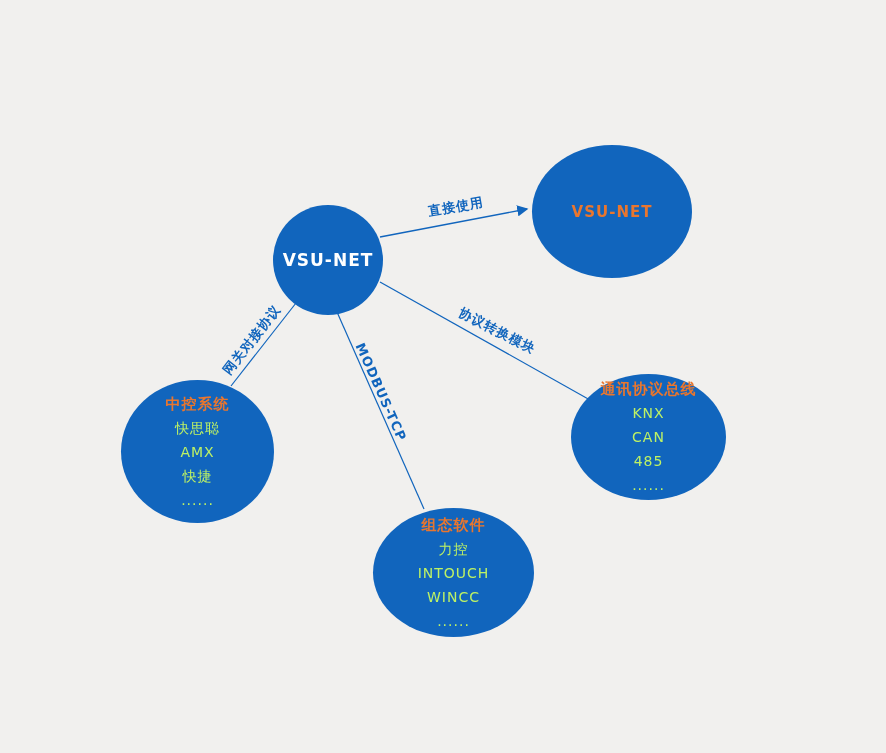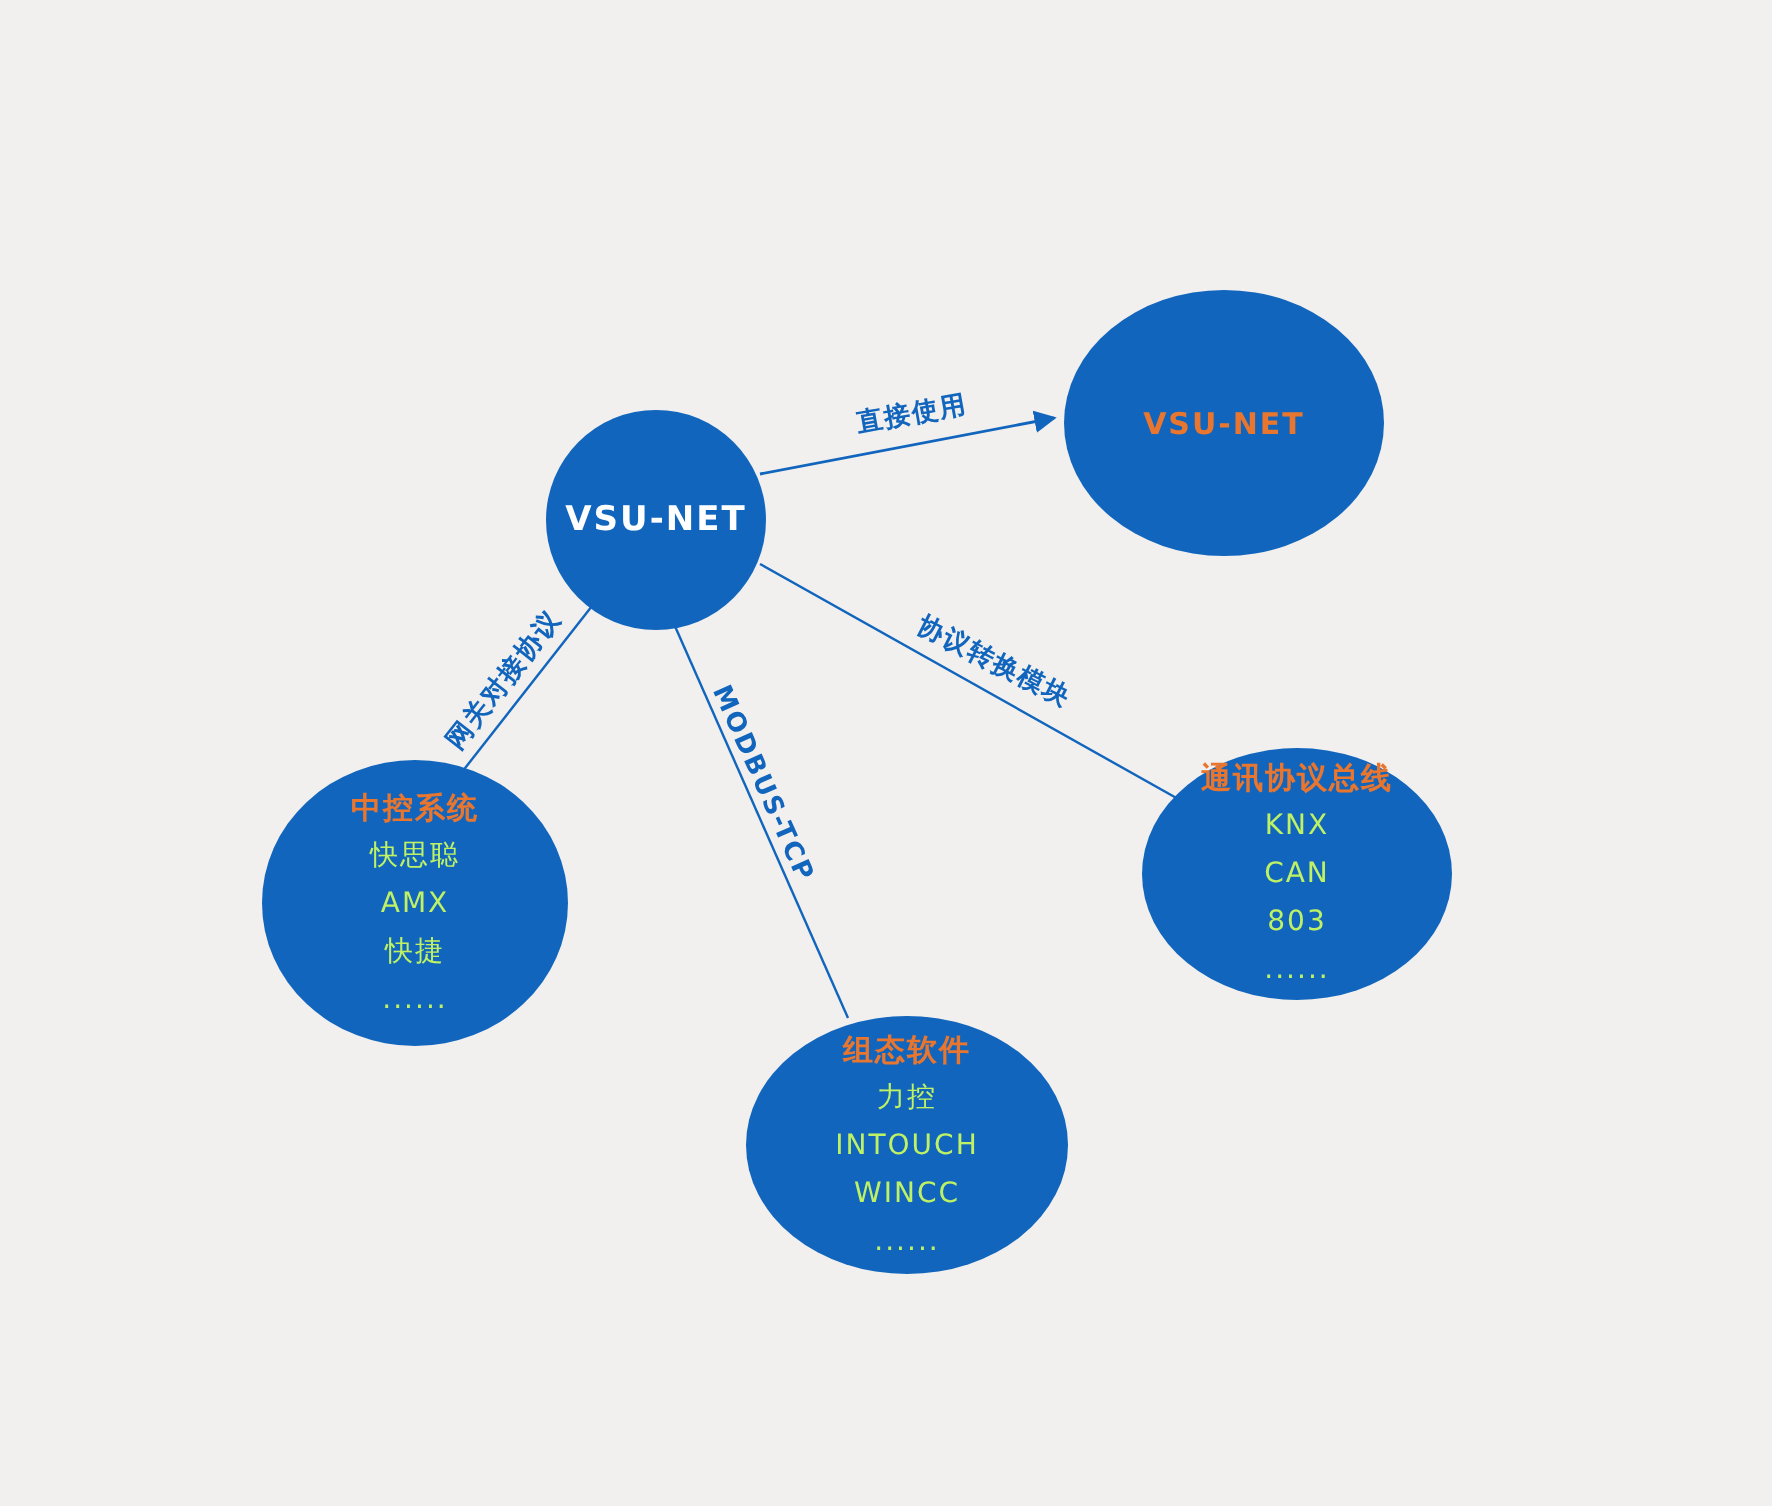--- a/index.html
+++ b/index.html
@@ -63,21 +63,21 @@
     left: 532px;
     top: 145px;
     width: 160px;
     height: 133px;
   }
   .node.node-top-right .title {
     font-size: 15px;
     letter-spacing: 1px;
   }
   .node.node-left {
-    left: 131px;
+    left: 121px;
     top: 380px;
     width: 153px;
     height: 143px;
   }
   .node.node-bottom {
     left: 373px;
     top: 508px;
     width: 161px;
     height: 129px;
   }
@@ -139,21 +139,21 @@
     <span class="item">力控</span>
     <span class="item">INTOUCH</span>
     <span class="item">WINCC</span>
     <span class="item">......</span>
   </div>
 
   <div class="node node-right">
     <span class="title">通讯协议总线</span>
     <span class="item">KNX</span>
     <span class="item">CAN</span>
-    <span class="item">803</span>
+    <span class="item">485</span>
     <span class="item">......</span>
   </div>
 
   <div class="edge-label lbl-direct">直接使用</div>
   <div class="edge-label lbl-gateway">网关对接协议</div>
   <div class="edge-label lbl-modbus">MODBUS-TCP</div>
   <div class="edge-label lbl-protocol">协议转换模块</div>
 
 </div>
 

